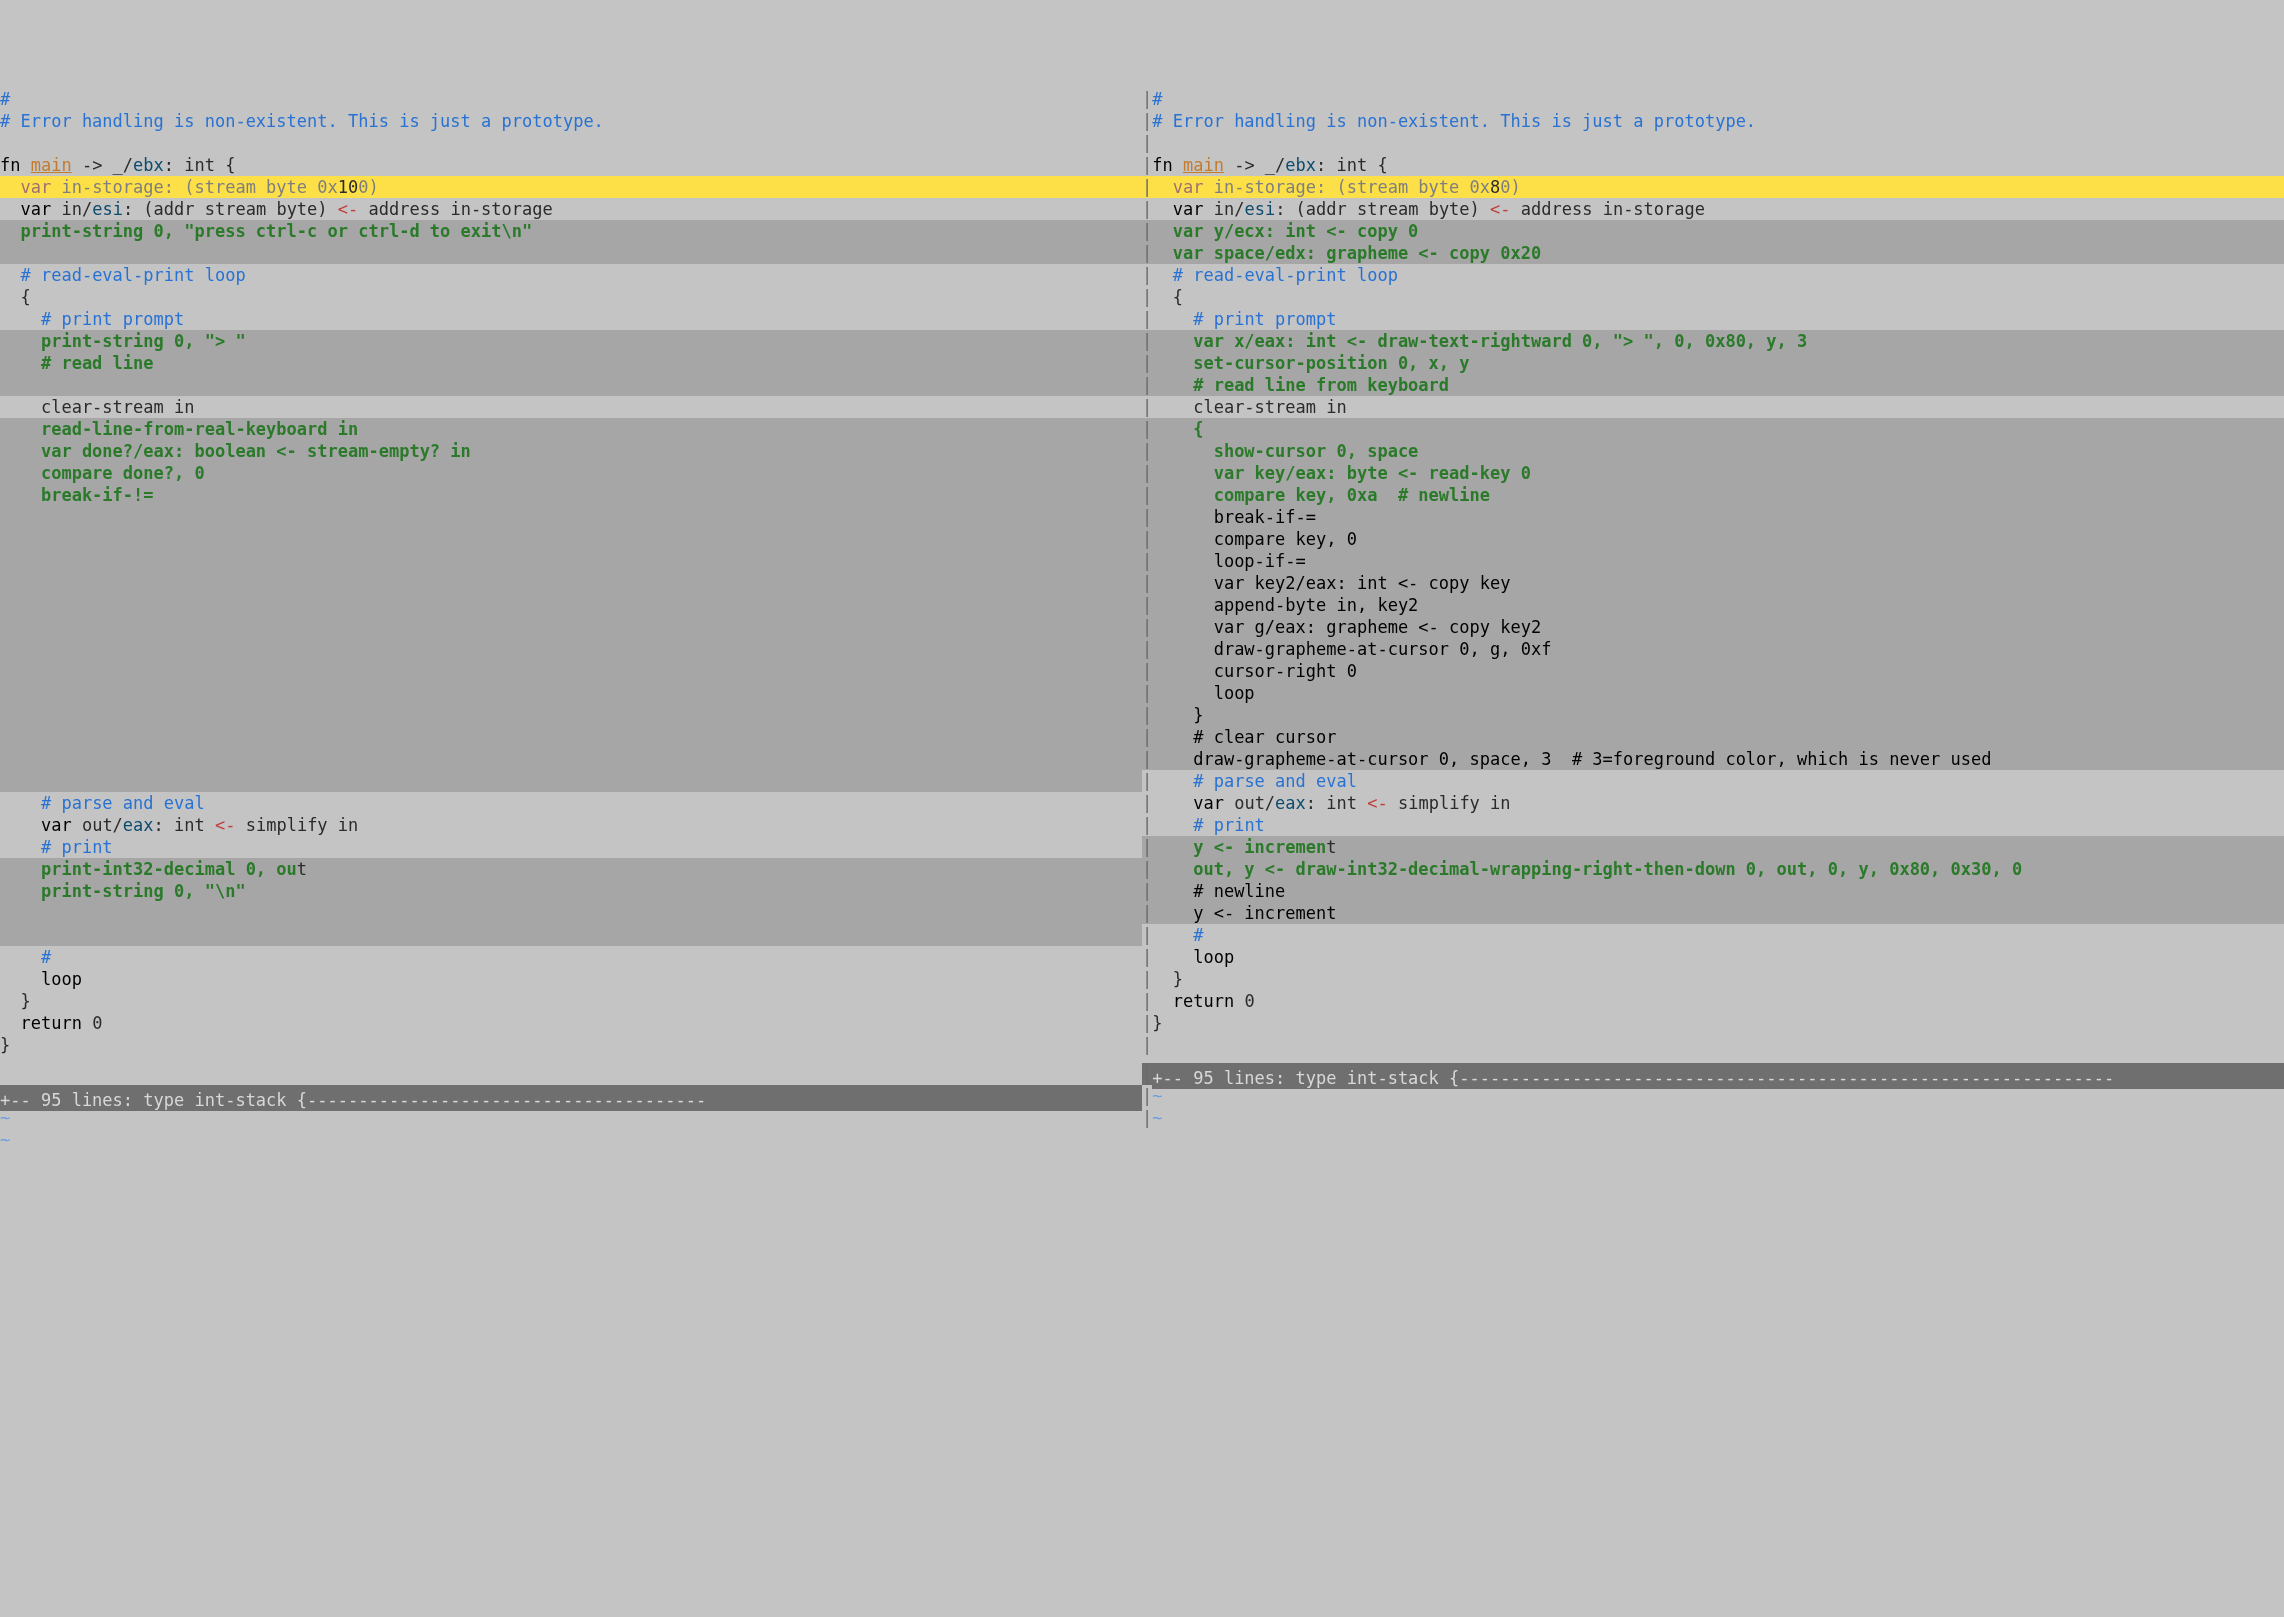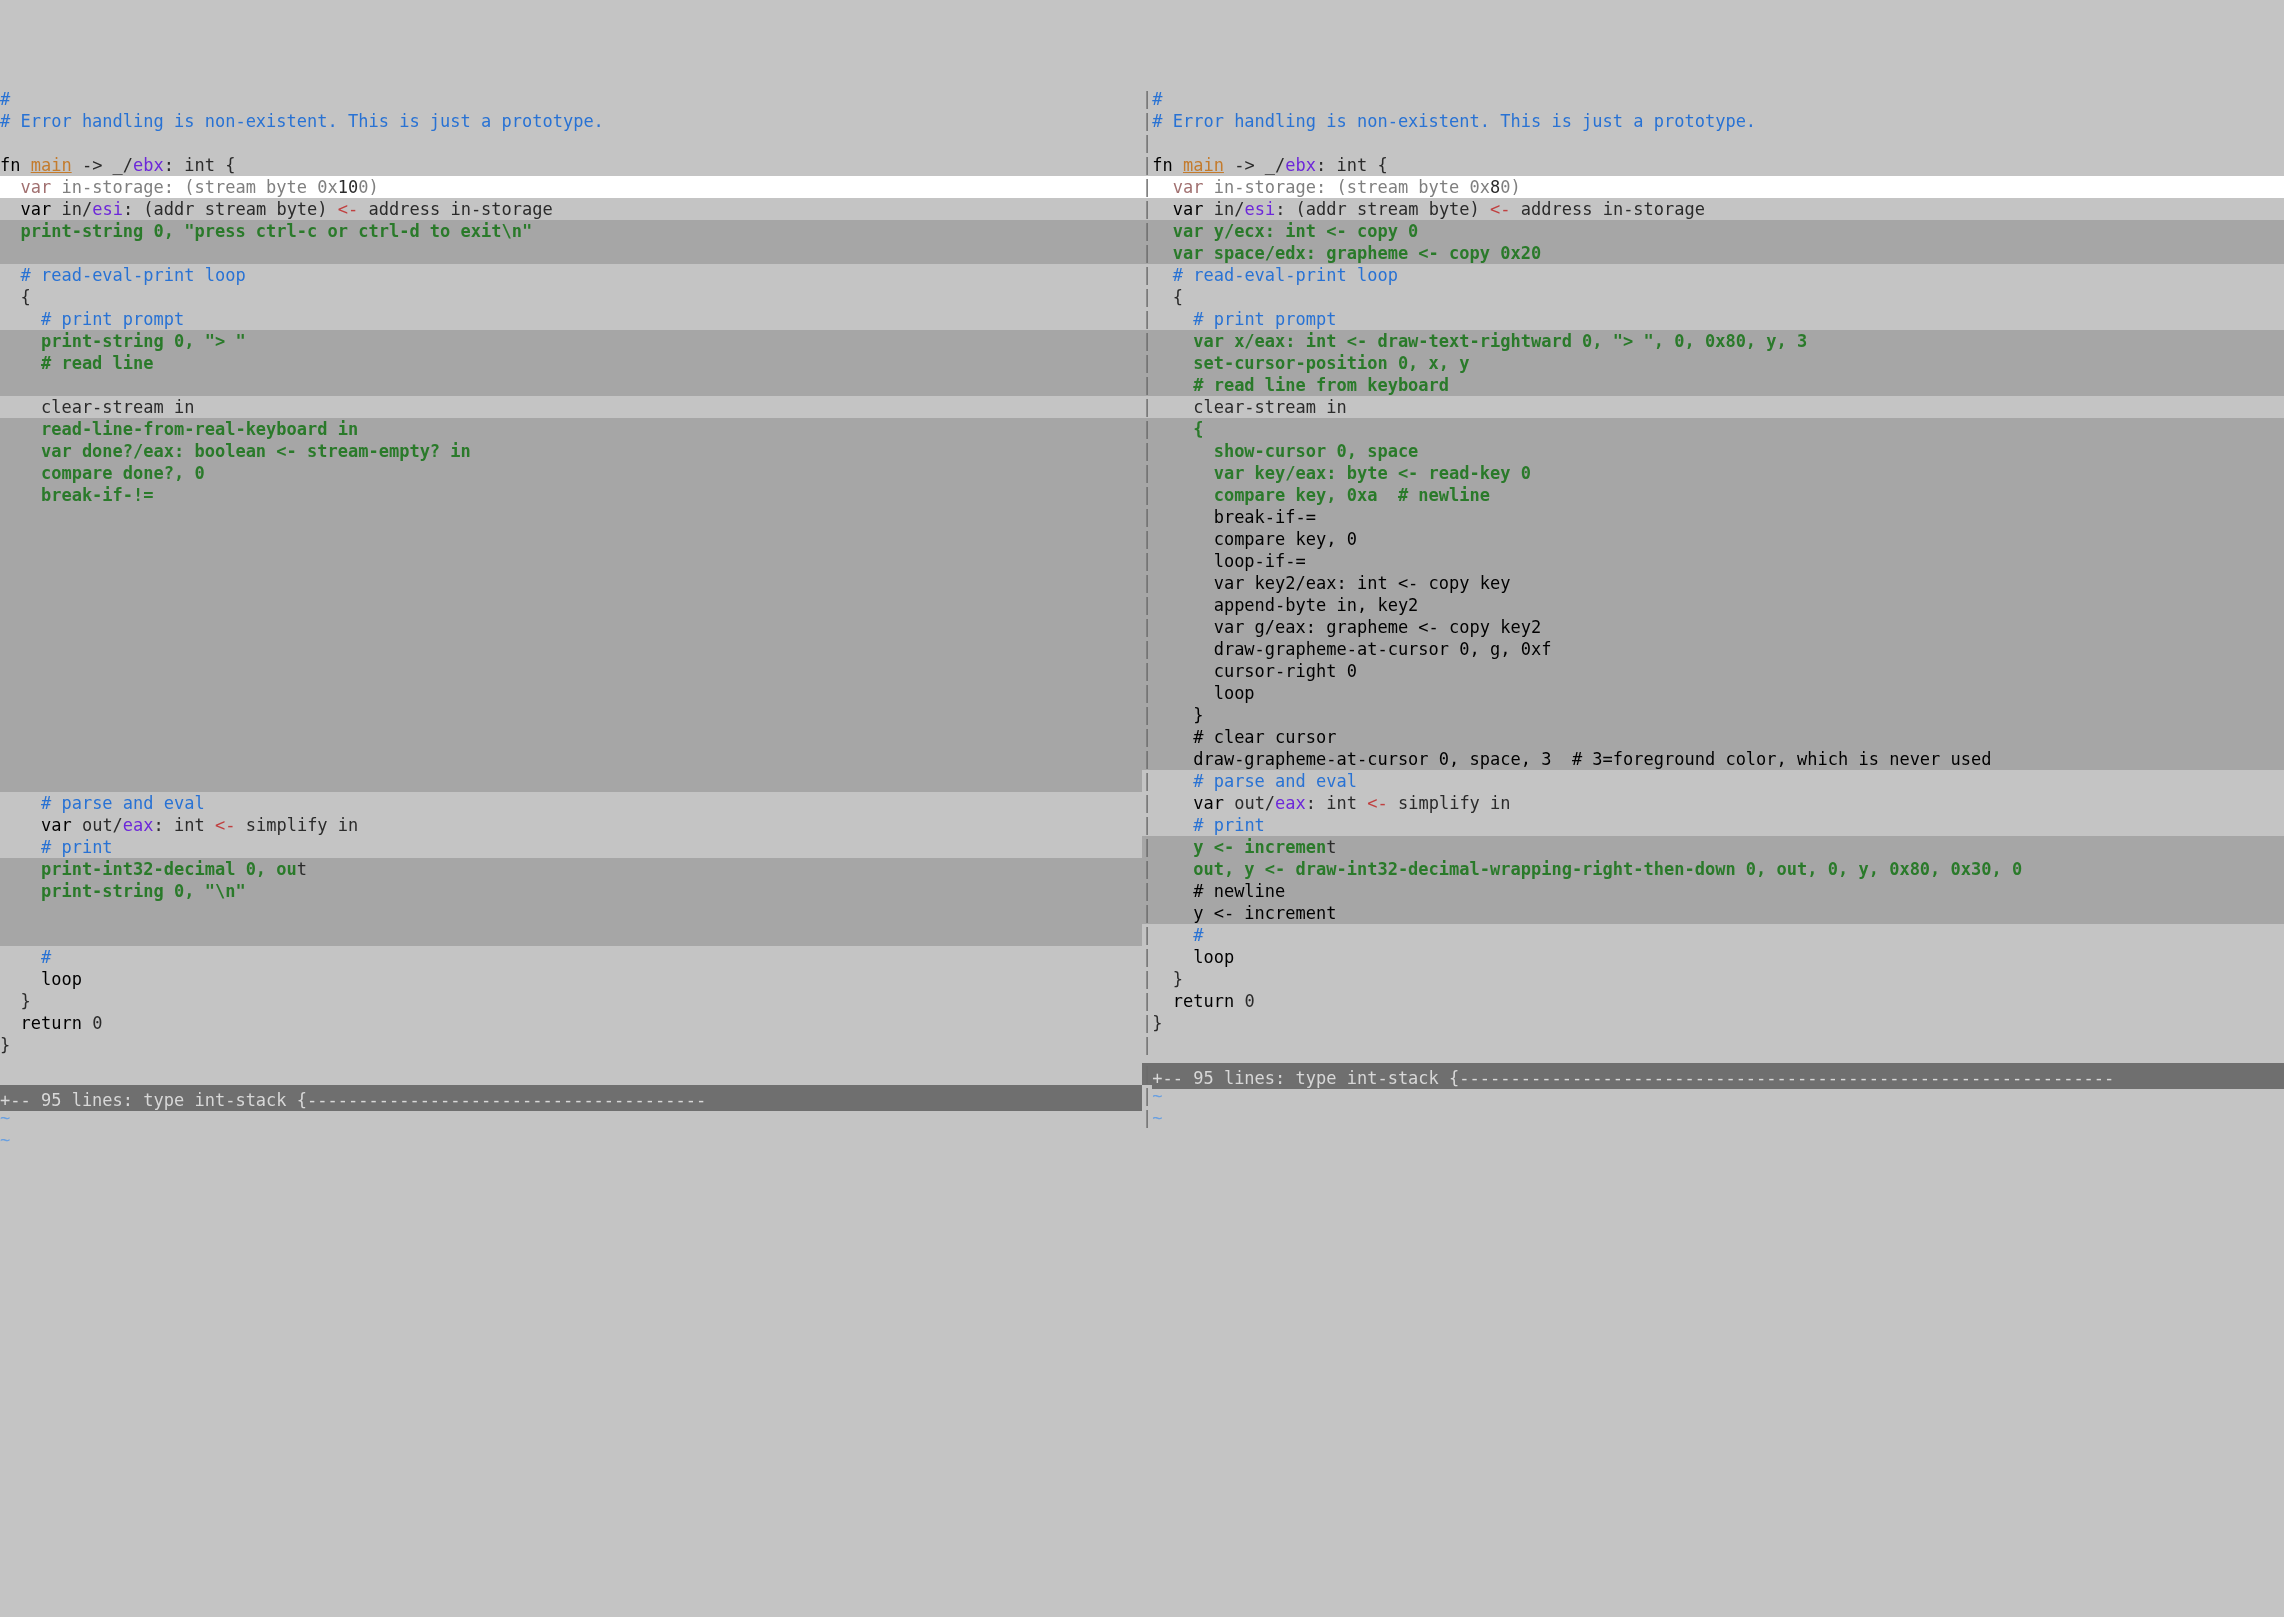--- a/index.html
+++ b/index.html
@@ -27,24 +27,24 @@
     display: flex;
     align-items: center;
   }
   .sep {
     color: #6a6a6a;
     flex-shrink: 0;
   }
   .comment { color: #2872d4; }
   .kw { color: #000000; }
   .fn-name { color: #c47b2c; text-decoration: underline; }
-  .reg { color: #6d28d9; }
+  .reg { color: #0c4a6e; }
   .op { color: #c04040; }
   .text { color: #2b2b2b; }
-  .diff-del { background: #ffffff; align-items: flex-end; }
+  .diff-del { background: #fde047; align-items: flex-end; }
   .diff-del .dim { color: #7f7f7f; }
   .diff-del .dimred { color: #a17070; }
   .diff-add { background: #a6a6a6; }
   .diff-add .added { color: #2a7a2a; font-weight: bold; }
   .diff-add .added-plain { color: #000000; }
   .fold { background: #6f6f6f; color: #d8d8d8; margin-top: 7px; }
   .tilde { color: #6aa0e0; }
   .inner { flex: 1; }
 </style>
 </head>

